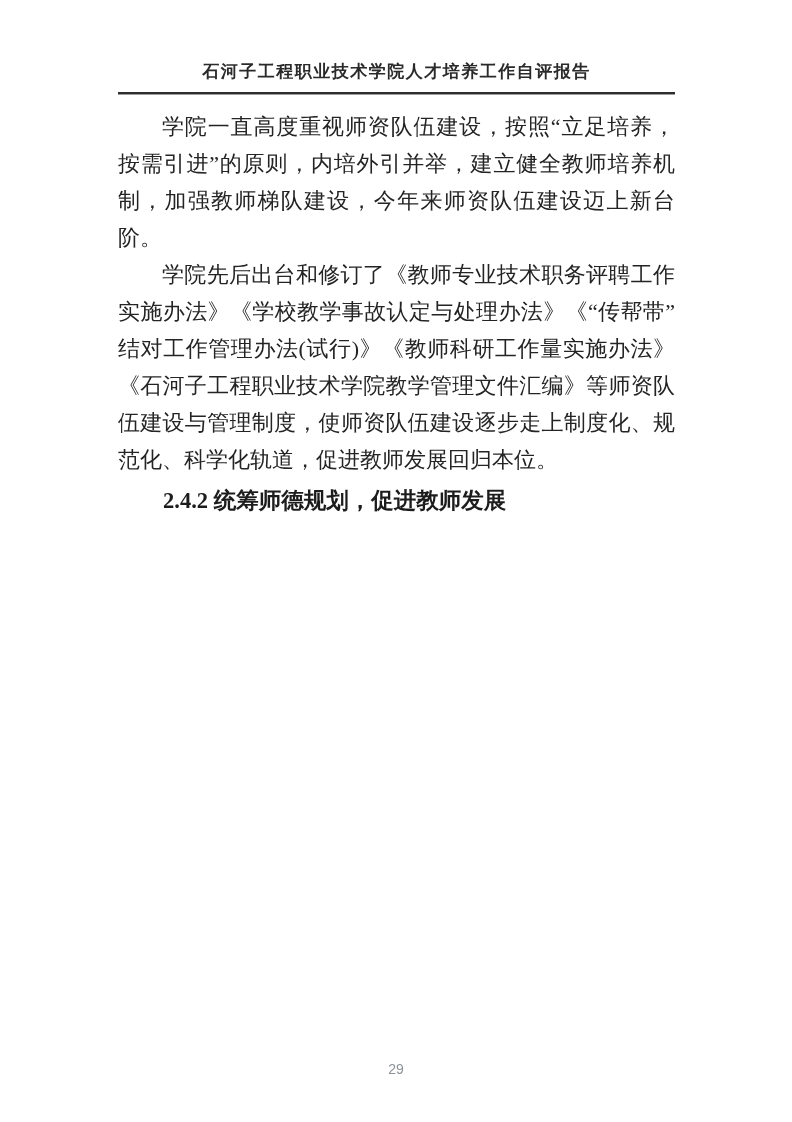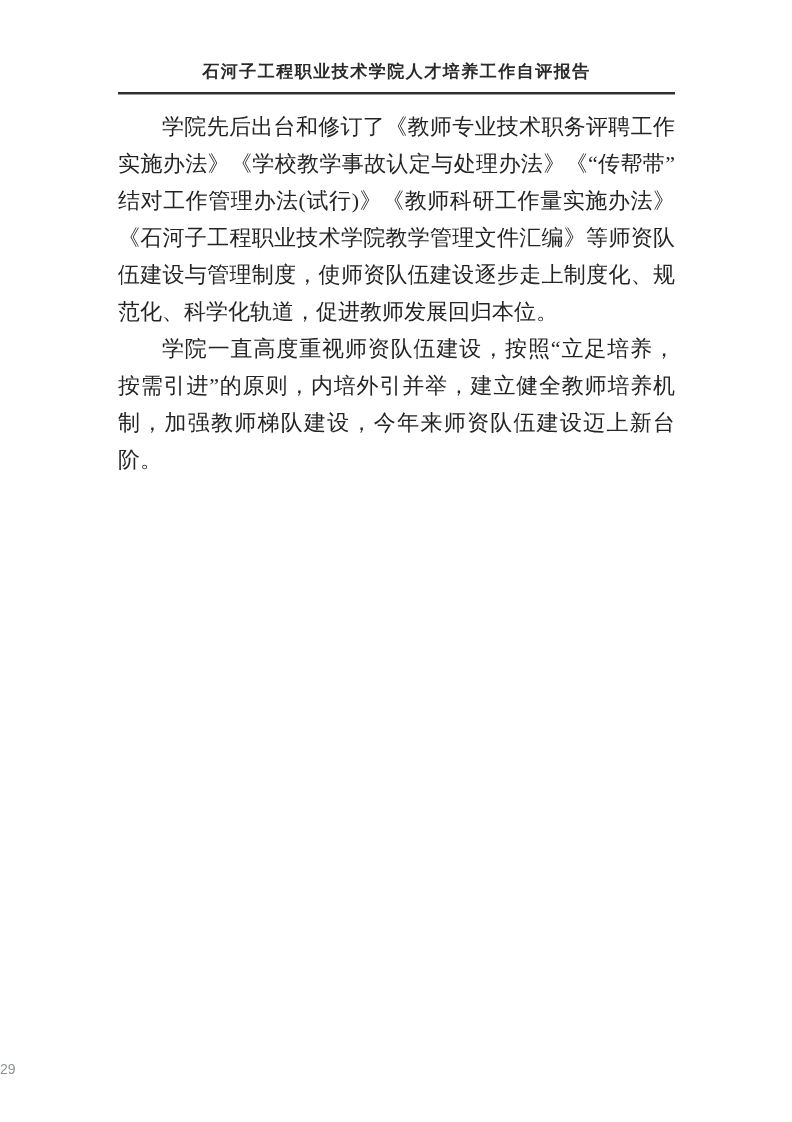--- a/index.html
+++ b/index.html
@@ -62,39 +62,41 @@
   .doc-paragraph {
     margin: 0;
     padding: 0;
     text-indent: 2em;
   }
   .page-footer {
     position: absolute;
     left: 0;
     right: 0;
     top: 1060px;
+    text-align: center;
   }
   .page-number {
     font-size: 14px;
     color: #8e9398;
     font-family: "Liberation Sans", "DejaVu Sans", sans-serif;
   }
 </style>
 </head>
 <body>
 
 <div class="page">
 
   <div class="running-header">
     <div class="header-title">石河子工程职业技术学院人才培养工作自评报告</div>
     <div class="header-rule"></div>
   </div>
 
   <div class="doc-body">
+    <p class="doc-paragraph">学院一直高度重视师资队伍建设，按照“立足培养，按需引进”的原则，内培外引并举，建立健全教师培养机制，加强教师梯队建设，今年来师资队伍建设迈上新台阶。</p>
     <p class="doc-paragraph">学院先后出台和修订了《教师专业技术职务评聘工作实施办法》《学校教学事故认定与处理办法》《“传帮带”结对工作管理办法(试行)》《教师科研工作量实施办法》《石河子工程职业技术学院教学管理文件汇编》等师资队伍建设与管理制度，使师资队伍建设逐步走上制度化、规范化、科学化轨道，促进教师发展回归本位。</p>
-    <p class="doc-paragraph">学院一直高度重视师资队伍建设，按照“立足培养，按需引进”的原则，内培外引并举，建立健全教师培养机制，加强教师梯队建设，今年来师资队伍建设迈上新台阶。</p>
+    <h2 class="section-heading second">2.4.2 统筹师德规划，促进教师发展</h2>
   </div>
 
   <div class="page-footer">
     <span class="page-number">29</span>
   </div>
 
 </div>
 
 </body></html>

